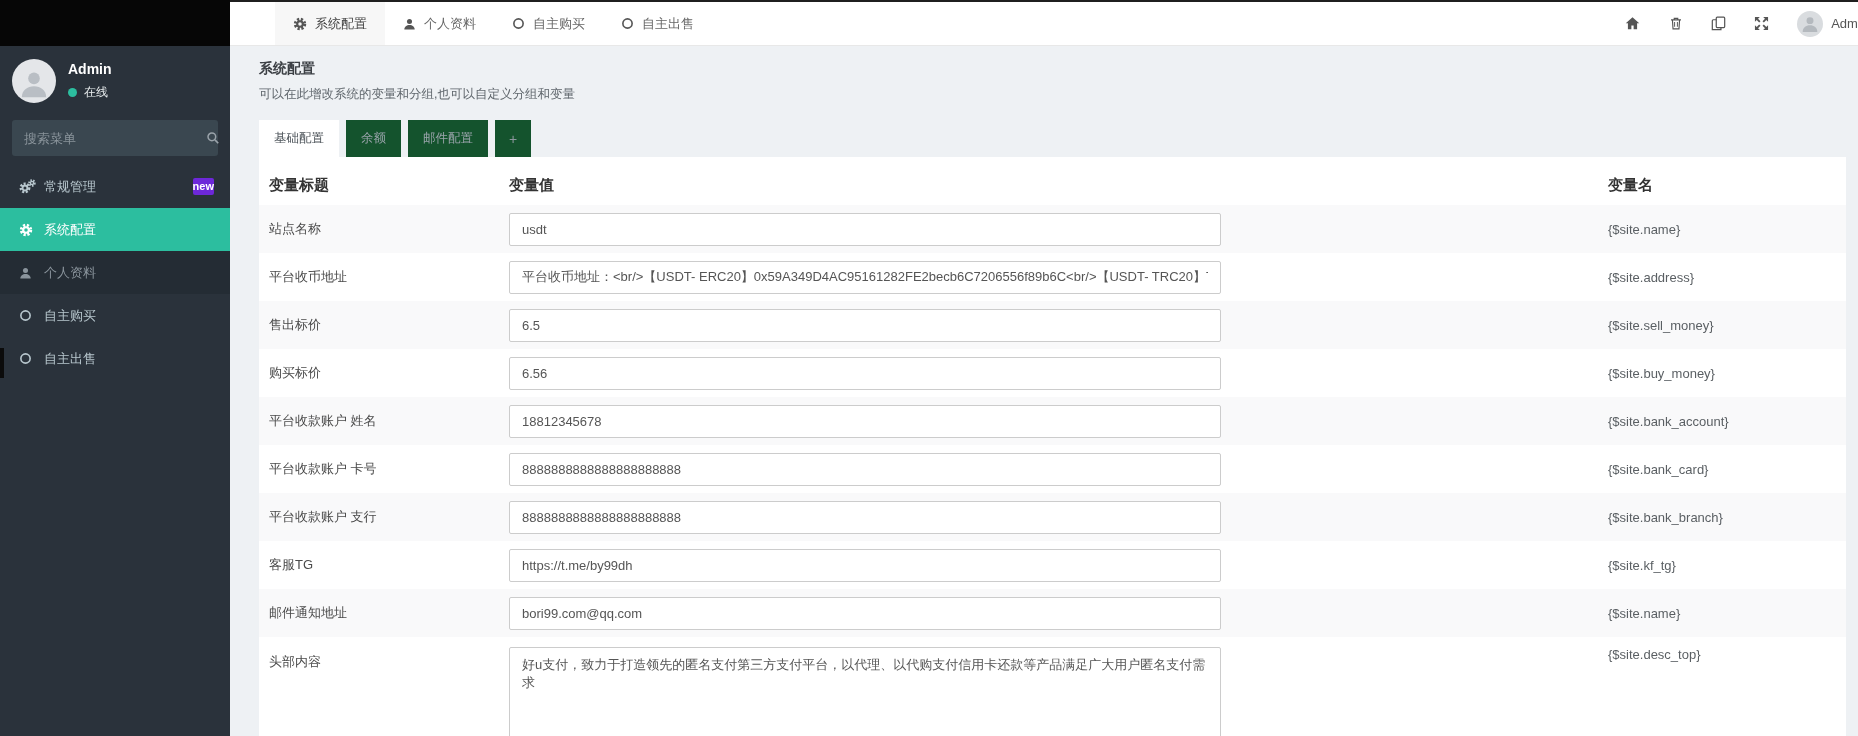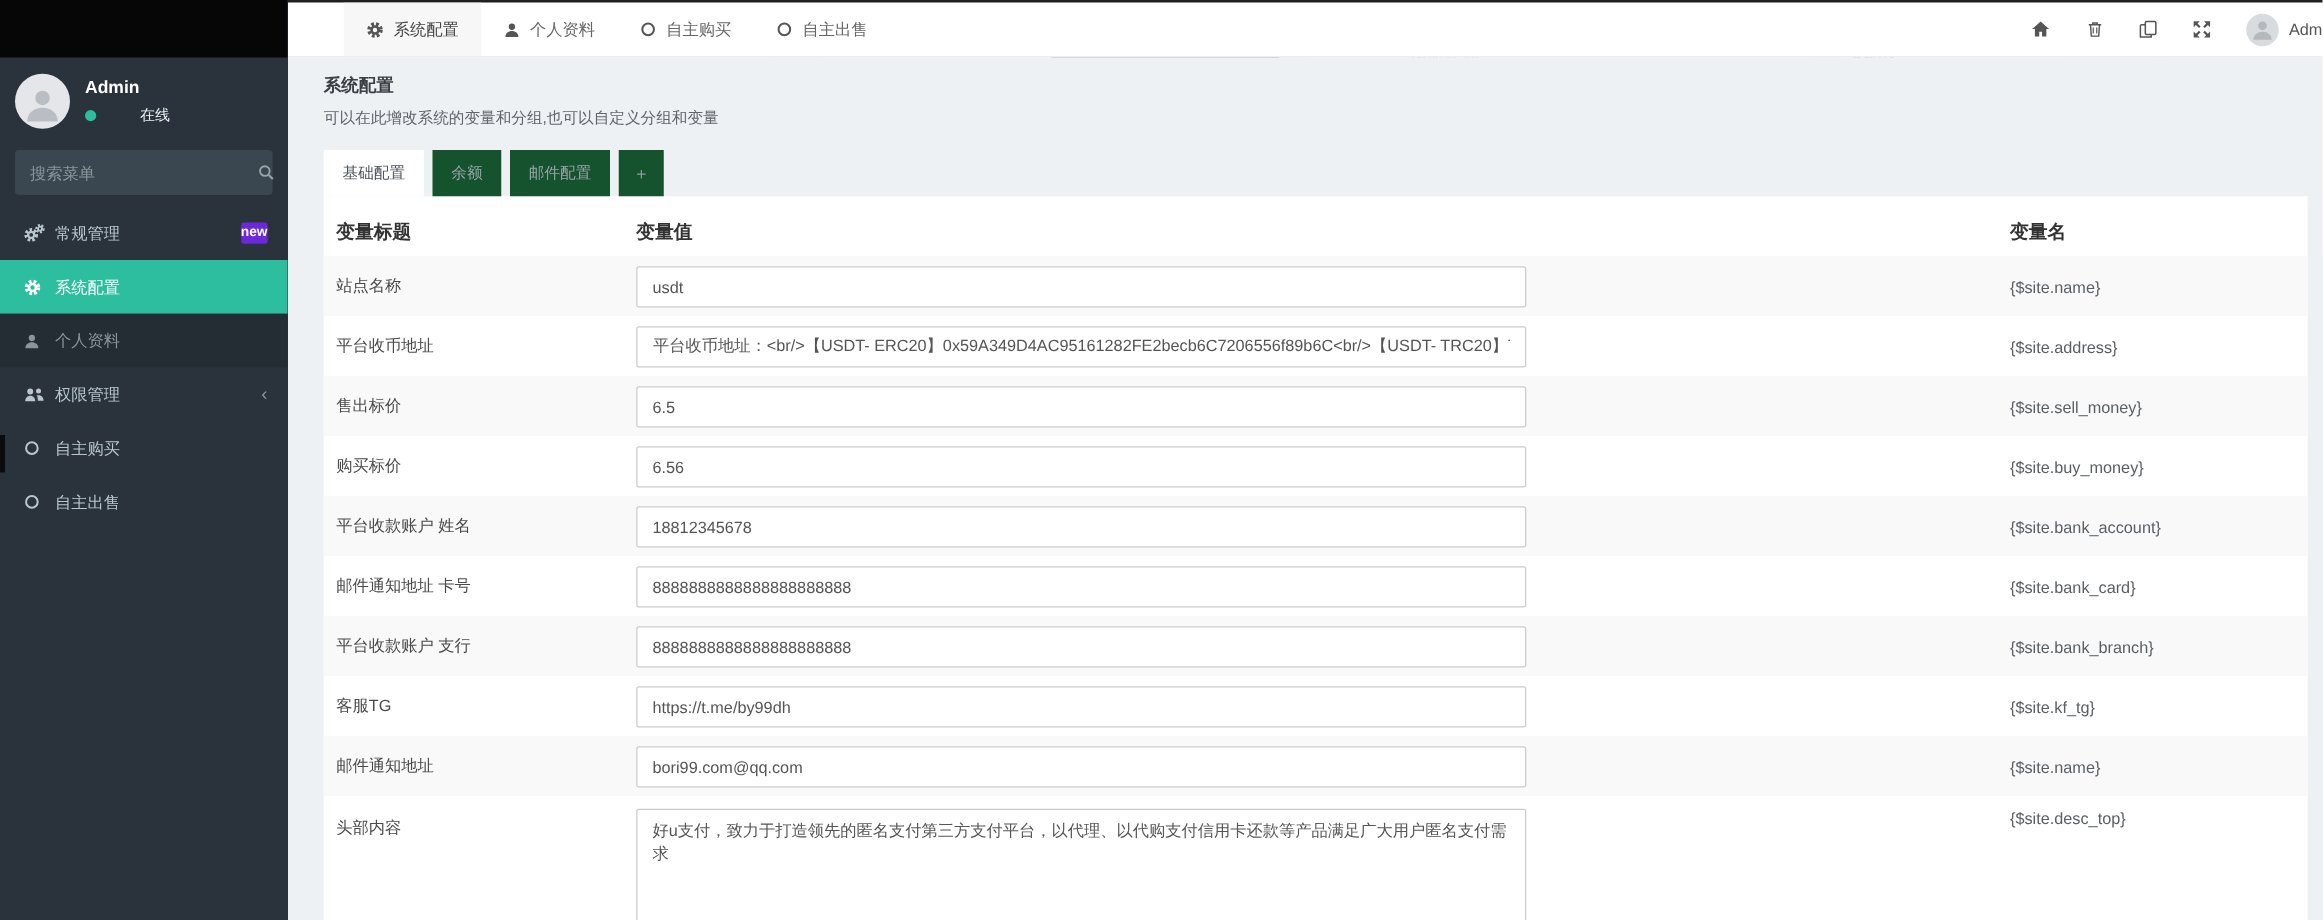--- a/index.html
+++ b/index.html
@@ -7,21 +7,21 @@
     font-family:"Liberation Sans","DejaVu Sans",sans-serif; background:#eef1f4; }
 
   
   .sidebar { position:fixed; left:0; top:0; width:230px; height:736px; background:#2a323b; z-index:3; }
   .logo-area { height:46px; background:#060606; }
   .user-panel { display:flex; padding:13px 14px 8px 12px; align-items:flex-start; }
   .side-avatar { width:44px; height:44px; border-radius:50%; background:#e4e6e9; display:flex; align-items:center; justify-content:center; overflow:hidden; flex:none; }
   .side-avatar svg { width:30px; height:30px; color:#b9bec4; margin-top:6px; }
   .user-meta { margin-left:12px; padding-top:2px; }
   .user-name { color:#fff; font-size:14px; font-weight:bold; }
-  .user-status { margin-top:7px; display:flex; align-items:center; font-size:12px; color:#ecf0f1;gap:28px; }
+  .user-status { margin-top:7px; display:flex; align-items:center; font-size:12px; color:#ecf0f1; }
   .status-dot { width:9px; height:9px; border-radius:50%; background:#2cbe9f; margin-right:7px; }
   .search-box { margin:9px 12px 0 12px; height:36px; background:#3a4750; border-radius:3px; display:flex; align-items:center; }
   .search-box input { flex:1; background:transparent; border:none; outline:none; color:#c4b5fd; font-size:13px; padding:0 6px 0 12px; font-family:inherit; }
   .search-box input::placeholder { color:#8a949b; }
   .search-icon { color:#9aa3aa; margin-right:12px; display:flex; }
   .menu { margin-top:9px; }
   .menu-item { height:43px; display:flex; align-items:center; padding:0 16px 0 19px; color:#b8c7ce; font-size:13px; cursor:pointer; }
   .menu-item .mi-icon { width:17px; margin-right:8px; display:flex; align-items:center; }
   .menu-item.active { background:#2cbe9f; color:#fff; }
   .menu-item.sub:not(.active) { background:#242c34; color:#8a949c; }
@@ -129,32 +129,20 @@
         <span class="mi-icon">
           <svg width="13" height="14" viewBox="0 0 16 16" fill="currentColor">
             <circle cx="8" cy="4.8" r="3.1"></circle>
             <path d="M1.6 14.8c0-3.5 2.9-5.7 6.4-5.7s6.4 2.2 6.4 5.7z"></path>
           </svg>
         </span>
         <span>个人资料</span>
       </div>
       <div class="menu-item">
         <span class="mi-icon">
-          <svg width="17" height="14" viewBox="0 0 18 16" fill="currentColor">
-            <circle cx="5.2" cy="4.8" r="2.7"></circle>
-            <path d="M.6 13.6c0-3 2.1-4.9 4.6-4.9s4.6 1.9 4.6 4.9z"></path>
-            <circle cx="12.8" cy="4.3" r="2.3"></circle>
-            <path d="M11.2 8.5c.5-.1 1-.2 1.6-.2 2.5 0 4.6 1.9 4.6 4.9h-5.2c0-1.9-.3-3.5-1-4.7z"></path>
-          </svg>
-        </span>
-        <span>权限管理</span>
-        <span class="mi-chevron">‹</span>
-      </div>
-      <div class="menu-item">
-        <span class="mi-icon">
           <svg width="13" height="13" viewBox="0 0 16 16">
             <circle cx="8" cy="8" r="5.7" fill="none" stroke="currentColor" stroke-width="2"></circle>
           </svg>
         </span>
         <span>自主购买</span>
       </div>
       <div class="menu-item">
         <span class="mi-icon">
           <svg width="13" height="13" viewBox="0 0 16 16">
             <circle cx="8" cy="8" r="5.7" fill="none" stroke="currentColor" stroke-width="2"></circle>
@@ -280,21 +268,21 @@
               <td class="t1">购买标价</td>
               <td class="t2"><input value="6.56" style=""></td>
               <td class="t3">{$site.buy_money}</td>
             </tr>
             <tr>
               <td class="t1">平台收款账户 姓名</td>
               <td class="t2"><input value="18812345678" style=""></td>
               <td class="t3">{$site.bank_account}</td>
             </tr>
             <tr>
-              <td class="t1">邮件通知地址 卡号</td>
+              <td class="t1">平台收款账户 卡号</td>
               <td class="t2"><input value="8888888888888888888888" style=""></td>
               <td class="t3">{$site.bank_card}</td>
             </tr>
             <tr>
               <td class="t1">平台收款账户 支行</td>
               <td class="t2"><input value="8888888888888888888888" style=""></td>
               <td class="t3">{$site.bank_branch}</td>
             </tr>
             <tr>
               <td class="t1">客服TG</td>

